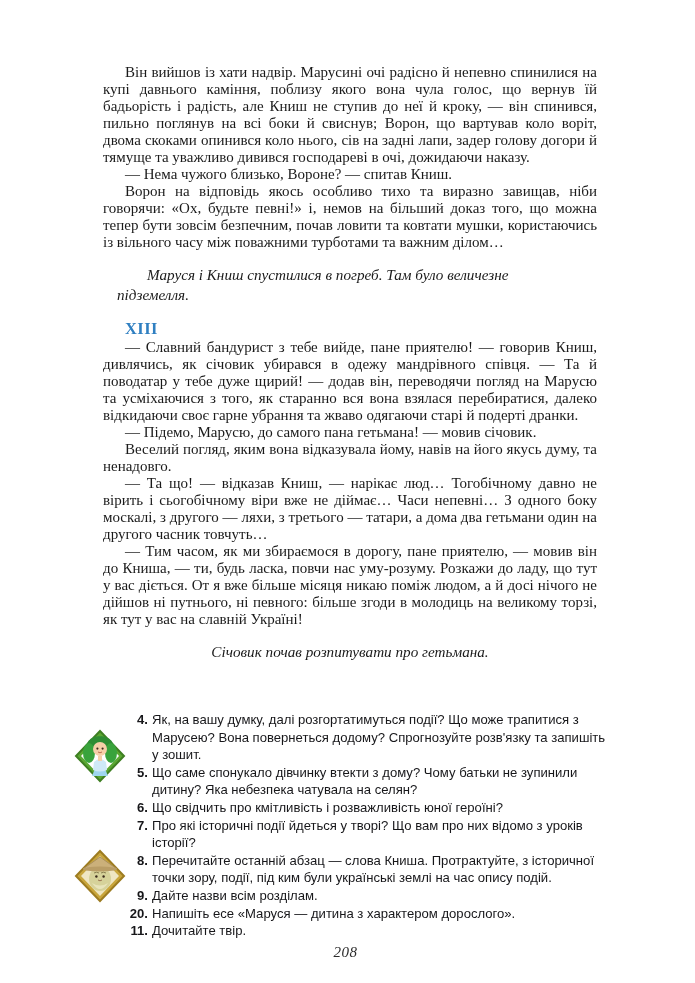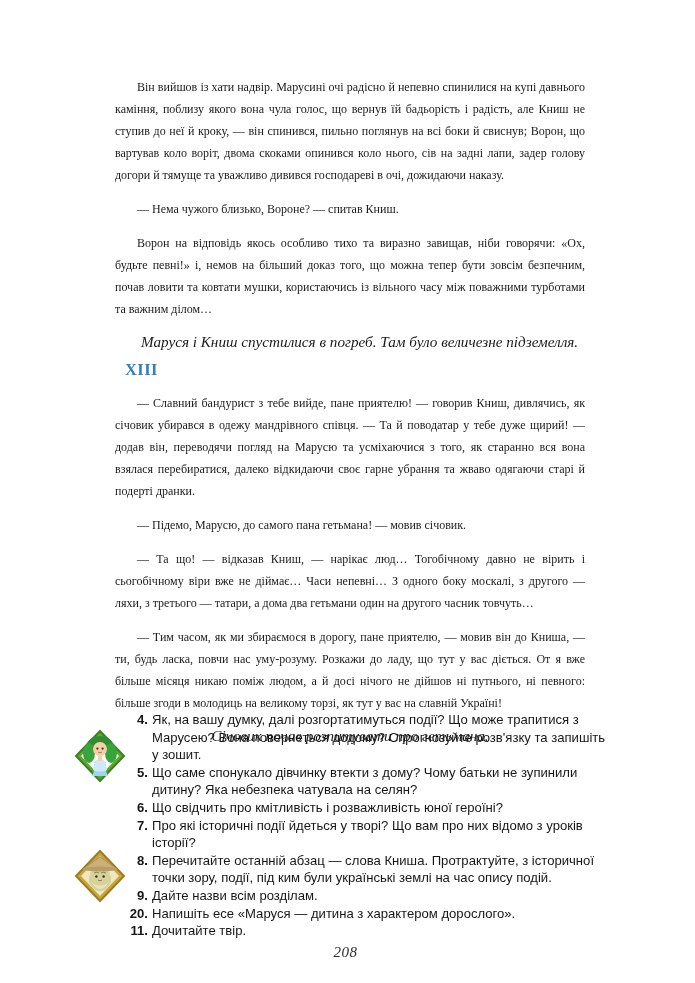--- a/index.html
+++ b/index.html
@@ -25,31 +25,31 @@
   }
 
   .body-text {
     position: absolute;
     left: 103px;
     top: 64px;
     width: 494px;
   }
 
   p.para {
-    margin: 12px;
+    margin: 0;
     text-align: justify;
     text-justify: inter-word;
-    font-size: 12px;
-    line-height: 22px;
+    font-size: 15px;
+    line-height: 17px;
     text-indent: 22px;
     hyphens: none;
   }
 
   p.summary {
-    margin: 8px;
+    margin: 14px;
     font-style: italic;
     font-size: 15.2px;
     line-height: 20.2px;
     text-align: left;
     text-indent: 0;
   }
   p.summary.centered {
     text-align: center;
     text-indent: 0;
   }
@@ -126,20 +126,21 @@
     <p class="para">— Нема чужого близько, Вороне? — спитав Книш.</p>
     <p class="para">Ворон на відповідь якось особливо тихо та виразно завищав, ніби говорячи: «Ох, будьте певні!» і, немов на більший доказ того, що можна тепер бути зовсім безпечним, почав ловити та ковтати мушки, користаючись із вільного часу між поважними турботами та важним ділом…</p>
 
     <p class="summary indented">Маруся і Книш спустилися в погреб. Там було величезне підземелля.</p>
 
     <div class="chapter-num">XIII</div>
 
 
     <p class="para">— Славний бандурист з тебе вийде, пане приятелю! — говорив Книш, дивлячись, як січовик убирався в одежу мандрівного співця. — Та й поводатар у тебе дуже щирий! — додав він, переводячи погляд на Марусю та усміхаючися з того, як старанно вся вона взялася перебиратися, далеко відкидаючи своє гарне убрання та жваво одягаючи старі й подерті дранки.</p>
     <p class="para">— Підемо, Марусю, до самого пана гетьмана! — мовив січовик.</p>
+    <p class="para">Веселий погляд, яким вона відказувала йому, навів на його якусь думу, та ненадовго.</p>
     <p class="para">— Та що! — відказав Книш, — нарікає люд… Тогобічному давно не вірить і сьогобічному віри вже не діймає… Часи непевні… З одного боку москалі, з другого — ляхи, з третього — татари, а дома два гетьмани один на другого часник товчуть…</p>
     <p class="para">— Тим часом, як ми збираємося в дорогу, пане приятелю, — мовив він до Книша, — ти, будь ласка, повчи нас уму-розуму. Розкажи до ладу, що тут у вас діється. От я вже більше місяця никаю поміж людом, а й досі нічого не дійшов ні путнього, ні певного: більше згоди в молодиць на великому торзі, як тут у вас на славній Україні!</p>
 
     <p class="summary centered">Січовик почав розпитувати про гетьмана.</p>
   </div>
 
   <div class="icon-badge" id="icon-girl">
     <svg viewBox="0 0 56 60" xmlns="http://www.w3.org/2000/svg">
       <polygon points="28,5 52,30 28,55 4,30" fill="#5aa832" stroke="#3e7f22" stroke-width="2"></polygon>
       <polygon points="28,10 47,30 28,50 9,30" fill="#ffffff"></polygon>

